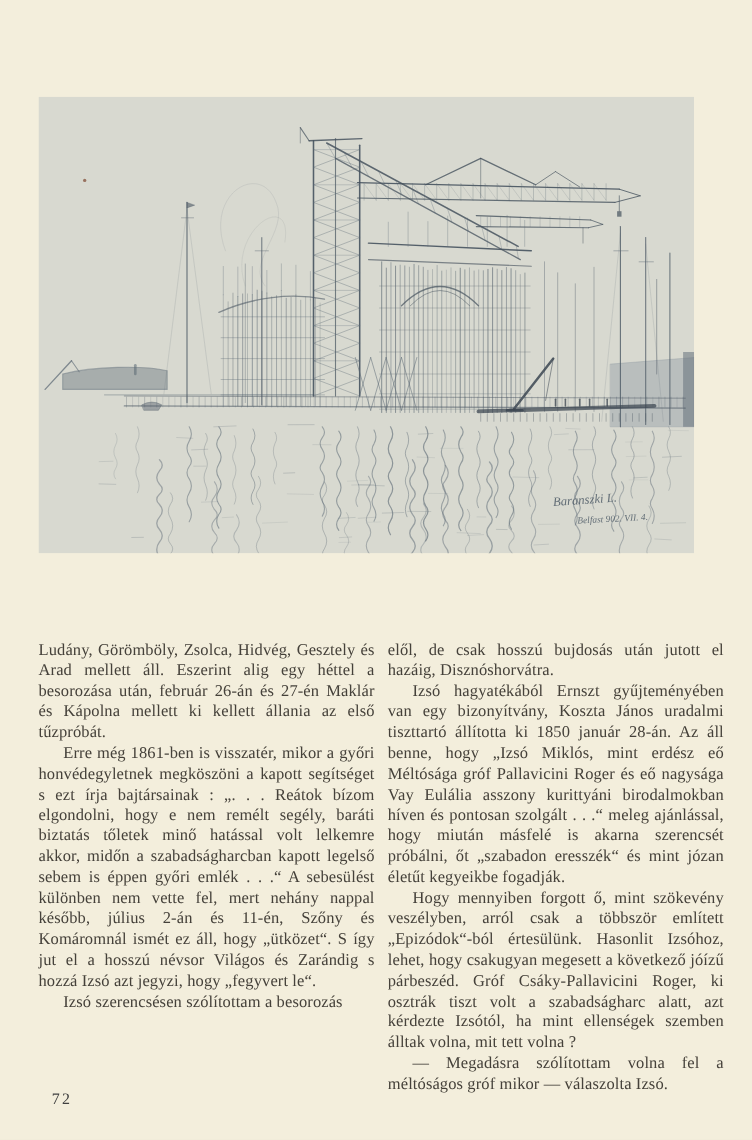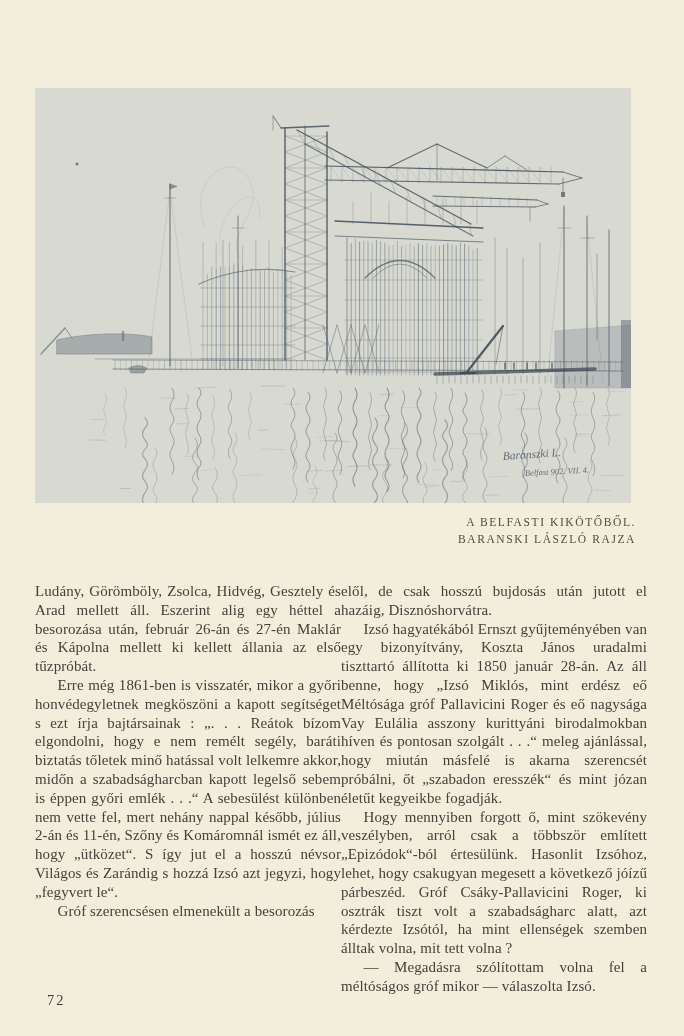--- a/index.html
+++ b/index.html
@@ -8,21 +8,21 @@
     position:relative;width:684px;height:1036px;margin:0 auto;
     background:#f3eedc;overflow:hidden;
     font-family:"Liberation Serif", serif;color:#45413a;
   }
   .figure{position:absolute;left:35px;top:88px;width:596px;height:415px;}
   .figure svg{display:block;width:596px;height:415px;}
   .caption{
     position:absolute;right:48px;top:514px;text-align:right;
     font-size:11.5px;letter-spacing:1.6px;line-height:16.5px;color:#514c3d;
   }
-  .columns{position:absolute;left:35px;top:582px;width:623px;display:flex;gap:0;}
+  .columns{position:absolute;left:35px;top:582px;width:623px;display:flex;gap:12px;}
   .col{width:306px;}
   .col p{
     margin:0;text-align:justify;font-size:15px;line-height:18.8px;
     text-indent:1.5em;color:#45413a;letter-spacing:.1px;
   }
   .col p.noindent{text-indent:0;}
   .page-number{
     position:absolute;left:47px;top:992px;font-size:14.5px;
     letter-spacing:2px;color:#404040;
   }
@@ -505,30 +505,26 @@
         <line x1="167.02417938606231" y1="382.6442643248156" x2="177.30466738235555" y2="382.02480182311683" stroke="#5a6773" stroke-width="0.7" stroke-opacity="0.1890216298629821" stroke-linecap="round"></line>
         <line x1="416.2517436777125" y1="393.24988842051243" x2="426.0819040045026" y2="393.43967364553464" stroke="#5a6773" stroke-width="0.7" stroke-opacity="0.2920379912477802" stroke-linecap="round"></line>
         <line x1="468.905177513152" y1="307.1219748889125" x2="481.7403764891933" y2="306.43022052892775" stroke="#5a6773" stroke-width="0.7" stroke-opacity="0.20442776112264255" stroke-linecap="round"></line>
         <g id="sig" font-family="Liberation Serif, serif" font-style="italic" fill="#4e5a66" fill-opacity="0.85">
         <text x="468" y="372" font-size="11.5" transform="rotate(-4 468 372)">Baranszki L.</text>
         <text x="490" y="388" font-size="8.5" transform="rotate(-3 490 388)">Belfast 902. VII. 4.</text>
       </g>
     </svg>
   </div>
 
-  <div class="caption">
-    <div>A BELFASTI KIKÖTŐBŐL.</div>
-    <div>BARANSKI LÁSZLÓ RAJZA</div>
-  </div>
 
   <div class="columns">
     <div class="col">
       <p class="noindent">Ludány, Görömböly, Zsolca, Hidvég, Gesztely és Arad mellett áll. Eszerint alig egy héttel a besorozása után, február 26-án és 27-én Maklár és Kápolna mellett ki kellett állania az első tűzpróbát.</p>
       <p>Erre még 1861-ben is visszatér, mikor a győri honvédegyletnek megköszöni a kapott segítséget s ezt írja bajtársainak : „. . . Reátok bízom elgondolni, hogy e nem remélt segély, baráti biztatás tőletek minő hatással volt lelkemre akkor, midőn a szabadságharcban kapott legelső sebem is éppen győri emlék . . .“ A sebesülést különben nem vette fel, mert nehány nappal később, július 2-án és 11-én, Szőny és Komáromnál ismét ez áll, hogy „ütközet“. S így jut el a hosszú névsor Világos és Zarándig s hozzá Izsó azt jegyzi, hogy „fegyvert le“.</p>
-      <p>Gróf szerencsésen elmenekült a besorozás</p>
+      <p>Izsó szerencsésen szólítottam a besorozás</p>
     </div>
     <div class="col">
       <p class="noindent">elől, de csak hosszú bujdosás után jutott el hazáig, Disznóshorvátra.</p>
       <p>Izsó hagyatékából Ernszt gyűjteményében van egy bizonyítvány, Koszta János uradalmi tiszttartó állította ki 1850 január 28-án. Az áll benne, hogy „Izsó Miklós, mint erdész eő Méltósága gróf Pallavicini Roger és eő nagysága Vay Eulália asszony kurittyáni birodalmokban híven és pontosan szolgált . . .“ meleg ajánlással, hogy miután másfelé is akarna szerencsét próbálni, őt „szabadon eresszék“ és mint józan életűt kegyeikbe fogadják.</p>
       <p>Hogy mennyiben forgott ő, mint szökevény veszélyben, arról csak a többször említett „Epizódok“-ból értesülünk. Hasonlit Izsóhoz, lehet, hogy csakugyan megesett a következő jóízű párbeszéd. Gróf Csáky-Pallavicini Roger, ki osztrák tiszt volt a szabadságharc alatt, azt kérdezte Izsótól, ha mint ellenségek szemben álltak volna, mit tett volna ?</p>
       <p>— Megadásra szólítottam volna fel a méltóságos gróf mikor — válaszolta Izsó.</p>
     </div>
   </div>
 
   <div class="page-number">72</div>

